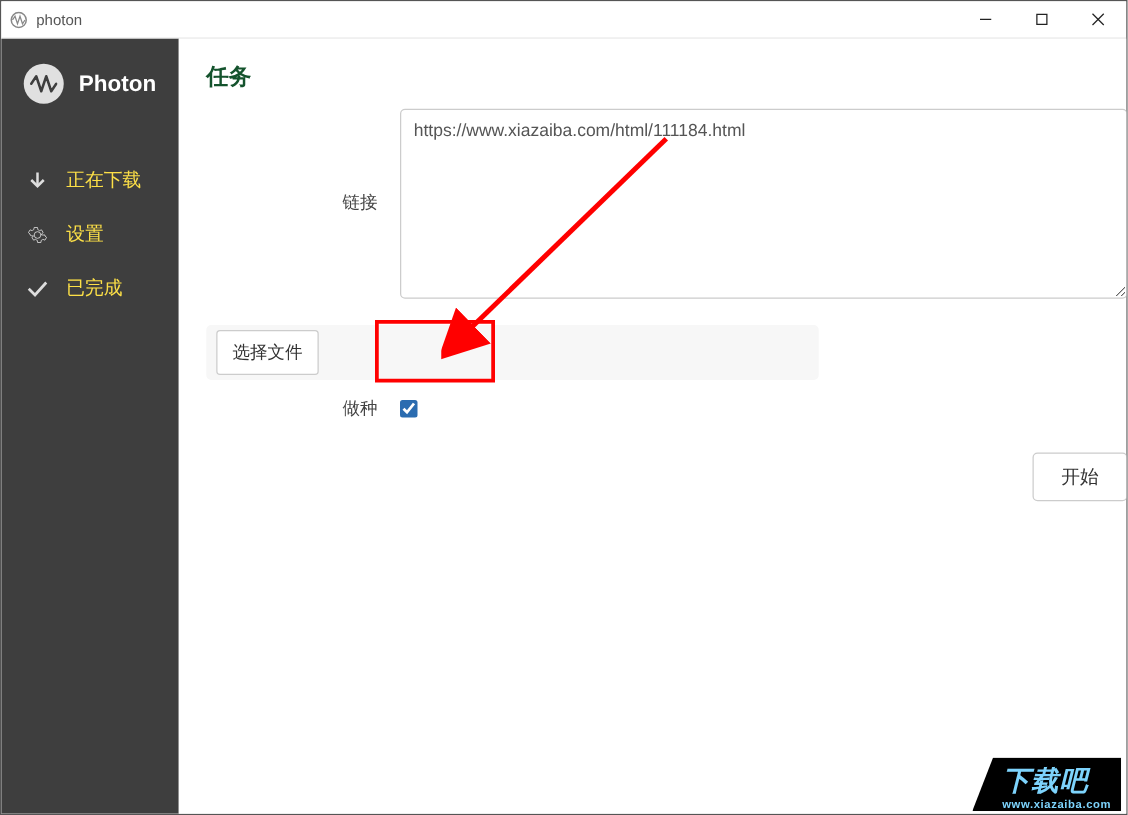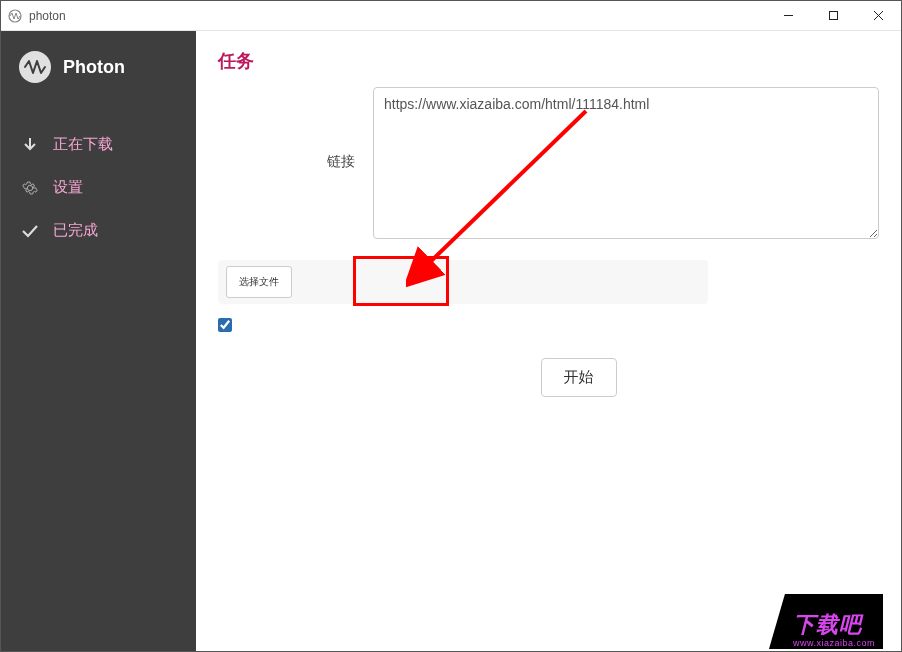--- a/index.html
+++ b/index.html
@@ -60,59 +60,59 @@
   display: flex; align-items: center; justify-content: center;
   margin-right: 12px;
 }
 .brand .logo svg { stroke: #3e3e3e; fill: none; }
 .brand .name { font-size: 18px; font-weight: 600; color: #fff; }
 
 .nav { margin-top: 20px; }
 .nav-item {
   display: flex; align-items: center;
   padding: 12px 20px;
-  color: #f9a8d4;
+  color: #fde047;
   cursor: pointer;
   font-size: 15px;
 }
 .nav-item .nav-icon {
   width: 18px; height: 18px; margin-right: 14px;
   display: flex; align-items: center; justify-content: center;
 }
 .nav-item .nav-icon svg { stroke: #ddd; fill: none; }
 
 .content {
   flex: 1;
   background: #fff;
   padding: 18px 22px;
   position: relative;
 }
 .page-title {
-  font-size: 18px; font-weight: 600; color: #be185d;
+  font-size: 18px; font-weight: 600; color: #14532d;
   margin-bottom: 14px;
 }
 .form-row {
   display: flex;
   margin-bottom: 18px;
 }
 .form-label {
   width: 155px;
   text-align: right;
   padding-right: 18px;
   padding-top: 6px;
   color: #444;
   font-size: 14px;
   display: flex;
   align-items: center;
   justify-content: flex-end;
 }
 .form-label.top { align-items: flex-start; padding-top: 66px; }
 .form-control { flex: 1; }
 textarea.url-input {
-  width: 506px; height: 152px;
+  width: 582px; height: 152px;
   border: 1px solid #ccc;
   border-radius: 4px;
   padding: 8px 10px;
   font-size: 14px;
   font-family: Arial, sans-serif;
   color: #555;
   resize: both;
 }
 .file-row {
   display: flex; align-items: center;
@@ -120,69 +120,69 @@
   border-radius: 4px;
   width: 490px;
   height: 44px;
   position: relative;
 }
 .file-btn {
   background: #fff;
   border: 1px solid #ccc;
   border-radius: 3px;
   padding: 8px 12px;
-  font-size: 10px;
+  font-size: 14px;
   color: #333;
   cursor: pointer;
   margin-left: 8px;
 }
 .highlight-box {
   position: absolute;
   border: 3px solid #ff0000;
   pointer-events: none;
 }
 .checkbox-row { display: flex; align-items: center; }
 .checkbox-row input { width: 14px; height: 14px; accent-color: #2b6cb0; }
 
 .actions {
-  display: flex; justify-content: center; gap: 6px;
+  display: flex; justify-content: flex-end; gap: 6px;
   margin-top: 26px;
   margin-left: 60px;
 }
 .action-btn {
   border: 1px solid #ccc;
   background: #fff;
   border-radius: 4px;
   padding: 9px 22px;
   font-size: 15px;
   color: #333;
   cursor: pointer;
 }
 
 .arrow-svg {
   position: absolute;
   pointer-events: none;
 }
 
 .watermark {
   position: absolute;
-  right: 18px; bottom: 2px;
+  right: 4px; bottom: 2px;
   background: #000;
-  color: #d946ef;
+  color: #7dd3fc;
   font-weight: 900;
   font-style: italic;
   font-size: 22px;
-  padding: 16px 8px 1px 24px;
+  padding: 4px 8px 1px 24px;
   letter-spacing: 1px;
   clip-path: polygon(14% 0, 100% 0, 100% 100%, 0 100%);
 }
 .watermark .sub {
   font-size: 9px;
   font-style: normal;
-  font-weight: normal;
+  font-weight: bold;
   letter-spacing: 0.5px;
   text-align: left;
   margin-top: -2px;
 }
 </style>
 </head>
 <body>
 
 <div class="titlebar">
   <span class="app-icon">
@@ -264,20 +264,21 @@
 
     <div class="form-row" style="margin-bottom:14px;">
       <div class="form-control">
         <div class="file-row">
           <button class="file-btn">选择文件</button>
         </div>
       </div>
     </div>
 
     <div class="form-row">
+      <div class="form-label" style="padding-top:0;">做种</div>
       <div class="form-control checkbox-row">
         <input type="checkbox" checked="" style="">
       </div>
     </div>
 
     <div class="actions">
       <button class="action-btn">开始</button>
     </div>
 
     <div class="highlight-box" style="left:157px; top:225px; width:96px; height:50px;"></div>

